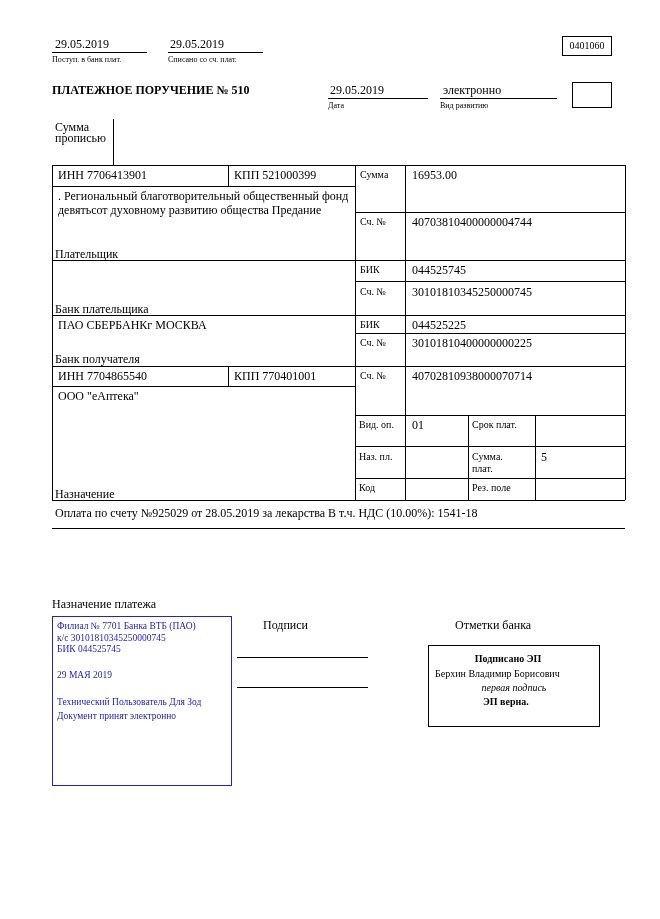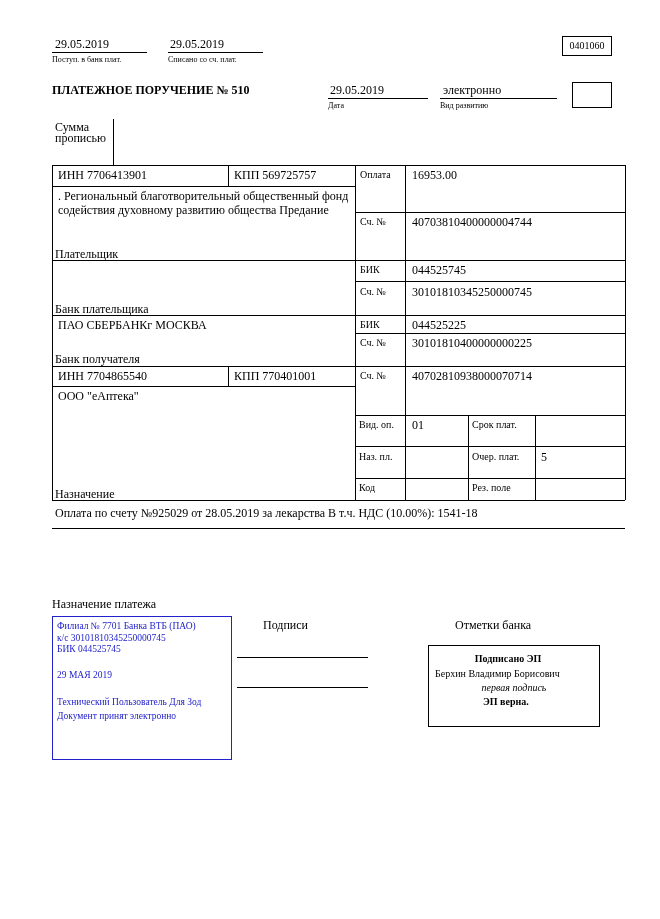--- a/index.html
+++ b/index.html
@@ -11,21 +11,21 @@
   .hl { position:absolute; height:1px; background:#000; }
   .vl { position:absolute; width:1px; background:#000; }
   .box { position:absolute; border:1px solid #000;font-family:Liberation Serif, serif; }
   .f12 { font-size:12px; }
   .f11 { font-size:12px; }
   .f10 { font-size:10px; }
   .f9  { font-size:12px; }
   .f8  { font-size:8px; }
   .b   { font-weight:bold; }
   .i   { font-style:italic; }
-  .stamp-box { position:absolute; left:52px; top:616px; width:180px; height:144px;
+  .stamp-box { position:absolute; left:52px; top:616px; width:180px; height:170px;
                border:1px solid #2222cc; color:#2222cc; padding:4px 4px; font-size:9.5px; line-height:11.5px; }
   .stamp-box p { white-space:normal; }
   .marks-box { position:absolute; left:428px; top:645px; width:172px; height:82px; border:1px solid #000; }
 </style>
 </head>
 <body>
 
 <div class="page">
 
   <div class="t f11" style="left:55px;top:37px">29.05.2019</div>
@@ -67,24 +67,24 @@
   <div class="vl" style="left:52px;top:165px;height:335px"></div>
   <div class="vl" style="left:625px;top:165px;height:335px"></div>
   <div class="vl" style="left:355px;top:165px;height:335px"></div>
   <div class="vl" style="left:405px;top:165px;height:335px"></div>
   <div class="vl" style="left:228px;top:165px;height:21px"></div>
   <div class="vl" style="left:228px;top:366px;height:20px"></div>
   <div class="vl" style="left:468px;top:415px;height:85px"></div>
   <div class="vl" style="left:535px;top:415px;height:85px"></div>
 
   <div class="t f11" style="left:58px;top:168px">ИНН 7706413901</div>
-  <div class="t f11" style="left:234px;top:168px">КПП 569725757</div>
-  <div class="t f10" style="left:360px;top:169px">Оплата</div>
+  <div class="t f11" style="left:234px;top:168px">КПП 521000399</div>
+  <div class="t f10" style="left:360px;top:169px">Сумма</div>
   <div class="t f11" style="left:412px;top:168px">16953.00</div>
-  <div class="t f11 wrap" style="left:58px;top:189px;width:293px;line-height:14px">. Региональный благотворительный общественный фонд содействия духовному развитию общества Предание</div>
+  <div class="t f11 wrap" style="left:58px;top:189px;width:293px;line-height:14px">. Региональный благотворительный общественный фонд девятьсот духовному развитию общества Предание</div>
   <div class="t f10" style="left:360px;top:216px">Сч. №</div>
   <div class="t f11" style="left:412px;top:215px">40703810400000004744</div>
   <div class="t f9" style="left:55px;top:247px">Плательщик</div>
 
   <div class="t f10" style="left:360px;top:264px">БИК</div>
   <div class="t f11" style="left:412px;top:263px">044525745</div>
   <div class="t f10" style="left:360px;top:286px">Сч. №</div>
   <div class="t f11" style="left:412px;top:285px">30101810345250000745</div>
   <div class="t f9" style="left:55px;top:302px">Банк плательщика</div>
 
@@ -99,21 +99,21 @@
   <div class="t f11" style="left:234px;top:369px">КПП 770401001</div>
   <div class="t f10" style="left:360px;top:370px">Сч. №</div>
   <div class="t f11" style="left:412px;top:369px">40702810938000070714</div>
   <div class="t f11" style="left:58px;top:389px">ООО "еАптека"</div>
   <div class="t f9" style="left:55px;top:487px">Назначение</div>
 
   <div class="t f10" style="left:359px;top:419px">Вид. оп.</div>
   <div class="t f11" style="left:412px;top:418px">01</div>
   <div class="t f10 wrap" style="left:472px;top:419px;width:52px;line-height:12px">Срок плат.</div>
   <div class="t f10" style="left:359px;top:451px">Наз. пл.</div>
-  <div class="t f10 wrap" style="left:472px;top:451px;width:52px;line-height:12px">Очер. плат.</div>
+  <div class="t f10 wrap" style="left:472px;top:451px;width:52px;line-height:12px">Сумма. плат.</div>
   <div class="t f11" style="left:541px;top:450px">5</div>
   <div class="t f10" style="left:359px;top:482px">Код</div>
   <div class="t f10" style="left:472px;top:482px">Рез. поле</div>
 
   <div class="t f11" style="left:55px;top:506px">Оплата по счету №925029 от 28.05.2019 за лекарства В т.ч. НДС (10.00%): 1541-18</div>
   <div class="hl" style="left:52px;top:528px;width:573px"></div>
   <div class="t f9" style="left:52px;top:597px">Назначение платежа</div>
 
   <div class="stamp-box">
     <p>Филиал № 7701 Банка ВТБ (ПАО)</p>

